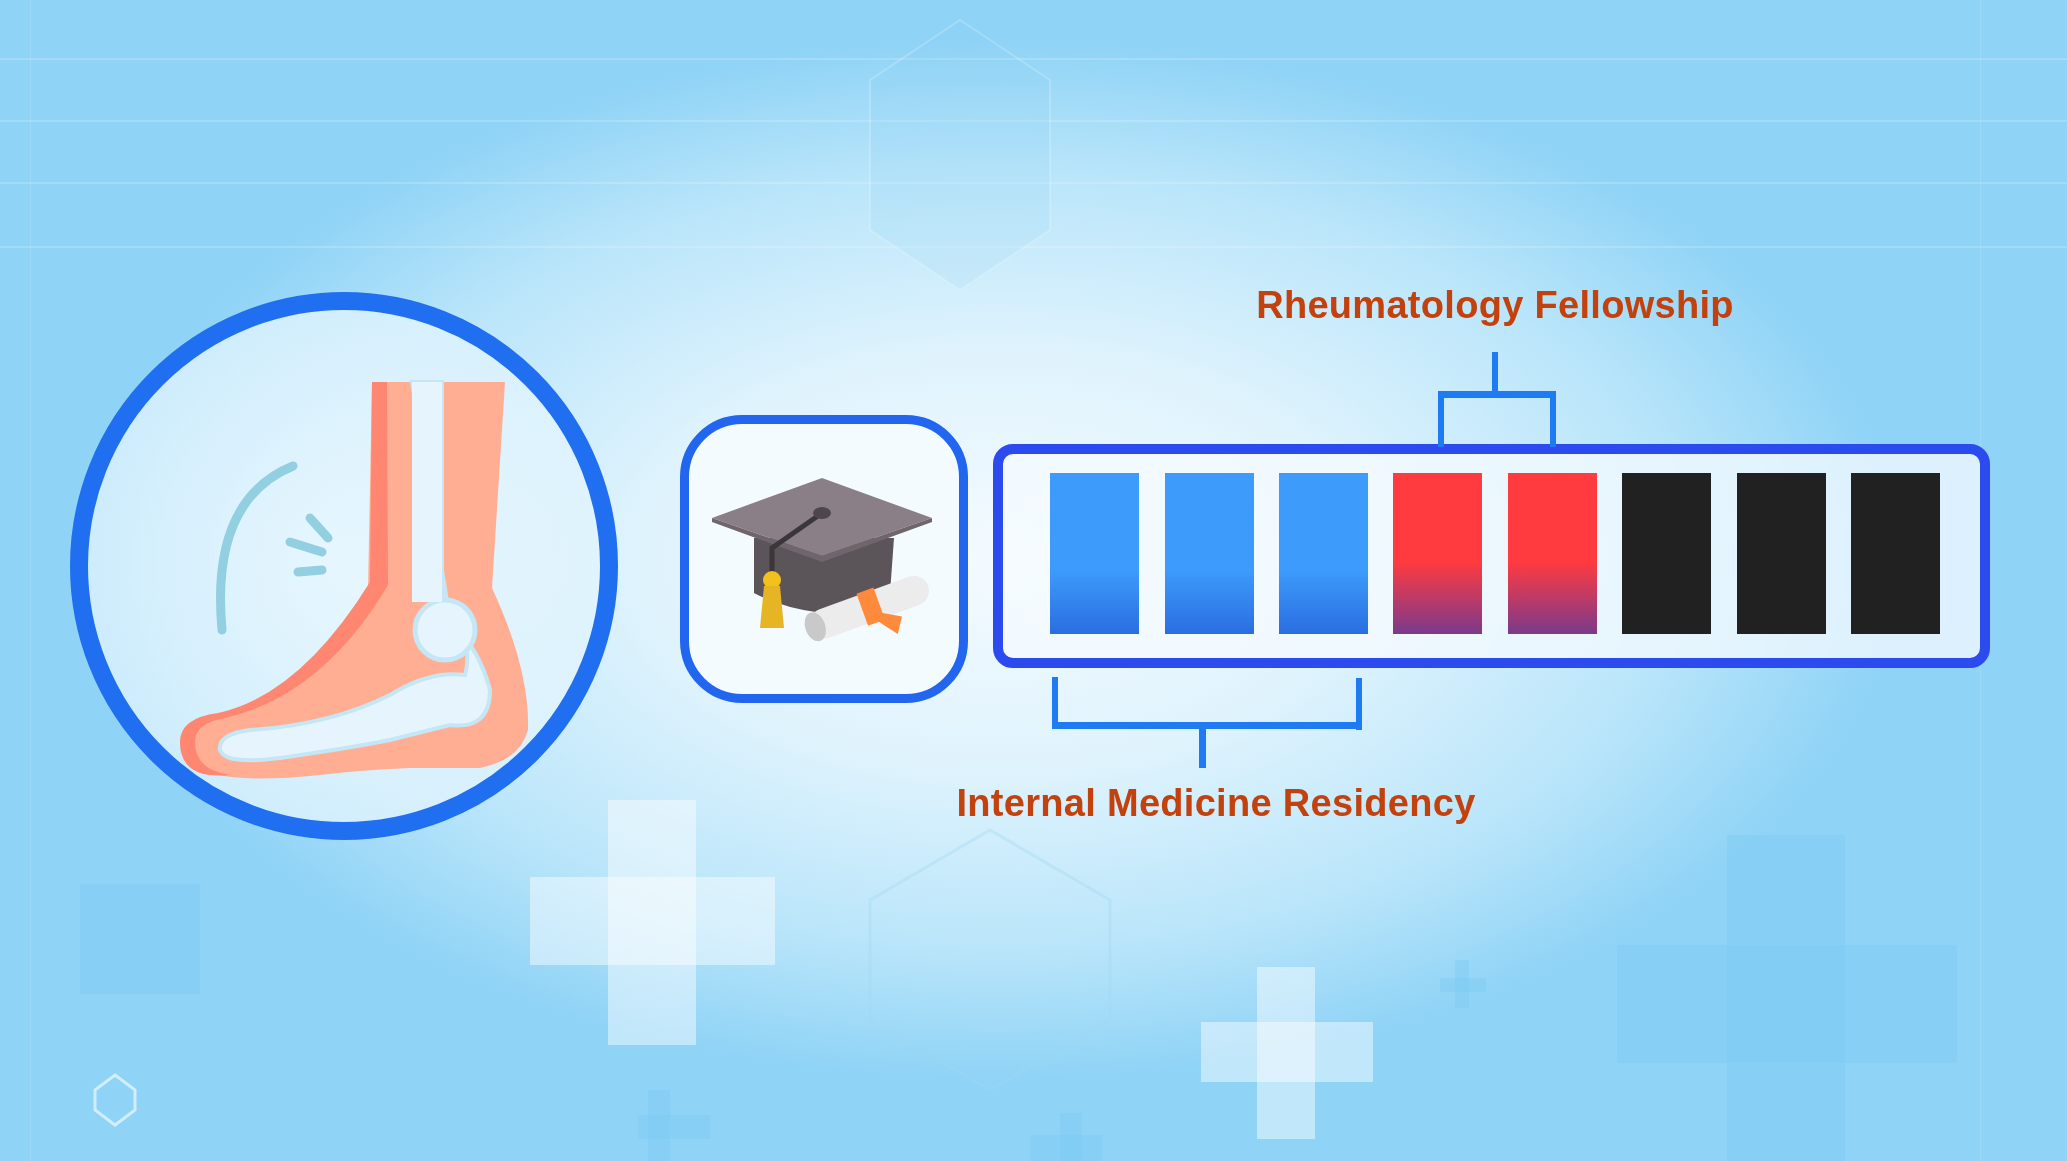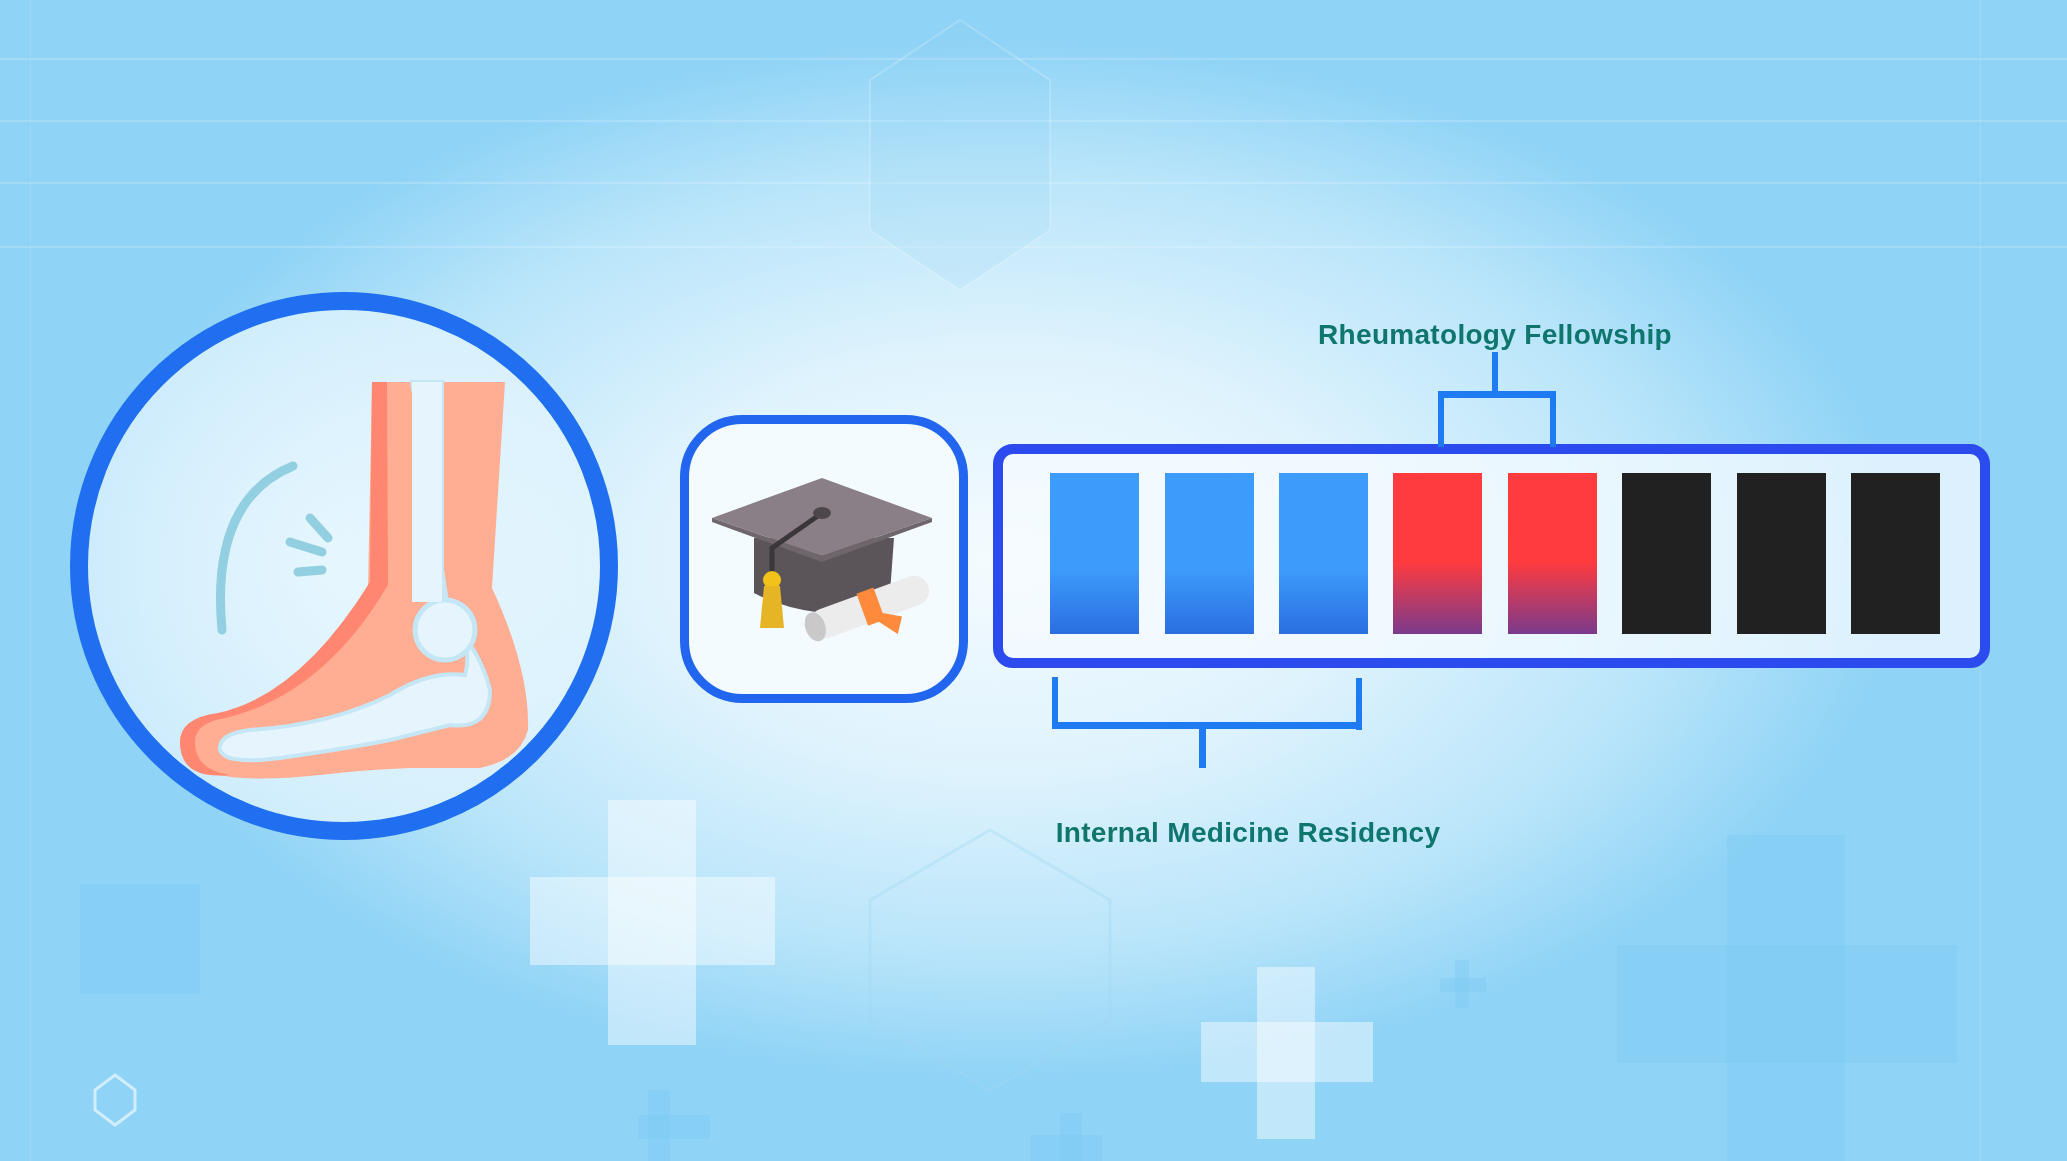--- a/index.html
+++ b/index.html
@@ -32,24 +32,23 @@
   .bar-container {
     position:absolute; left:993px; top:444px; width:997px; height:224px;
     box-sizing:border-box; border:10px solid #2b4bef; border-radius:20px;
     background:rgba(245,251,255,0.75);
   }
   .bar { position:absolute; top:473px; width:89px; height:161px; }
 
   .bracket-line { position:absolute; background:#1e7bf2; }
 
   .label {
-    position:absolute; font-weight:bold; color:#0f766e; font-size:28px;
+    position:absolute; font-weight:bold; color:#c2410c; font-size:38px;
     white-space:nowrap; transform:translateX(-50%);
     letter-spacing:0.3px;
-    margin-top:35px;
   }
 </style>
 </head>
 <body>
 
 <div class="bg-layer">
   <div class="grid-line-h" style="top:58px"></div>
   <div class="grid-line-h" style="top:120px"></div>
   <div class="grid-line-h" style="top:182px"></div>
   <div class="grid-line-h" style="top:246px"></div>
@@ -133,13 +132,13 @@
 <div class="bracket-line" style="left:1438px;top:391px;width:118px;height:7px"></div>
 <div class="bracket-line" style="left:1438px;top:391px;width:6px;height:56px"></div>
 <div class="bracket-line" style="left:1550px;top:391px;width:6px;height:56px"></div>
 
 <div class="bracket-line" style="left:1052px;top:677px;width:6px;height:52px"></div>
 <div class="bracket-line" style="left:1356px;top:678px;width:6px;height:52px"></div>
 <div class="bracket-line" style="left:1052px;top:722px;width:310px;height:7px"></div>
 <div class="bracket-line" style="left:1199px;top:726px;width:7px;height:42px"></div>
 
 <div class="label" style="left:1495px;top:284px">Rheumatology Fellowship</div>
-<div class="label" style="left:1248px;top:782px">Internal Medicine Residency</div>
+<div class="label" style="left:1216px;top:782px">Internal Medicine Residency</div>
 
 </body></html>

